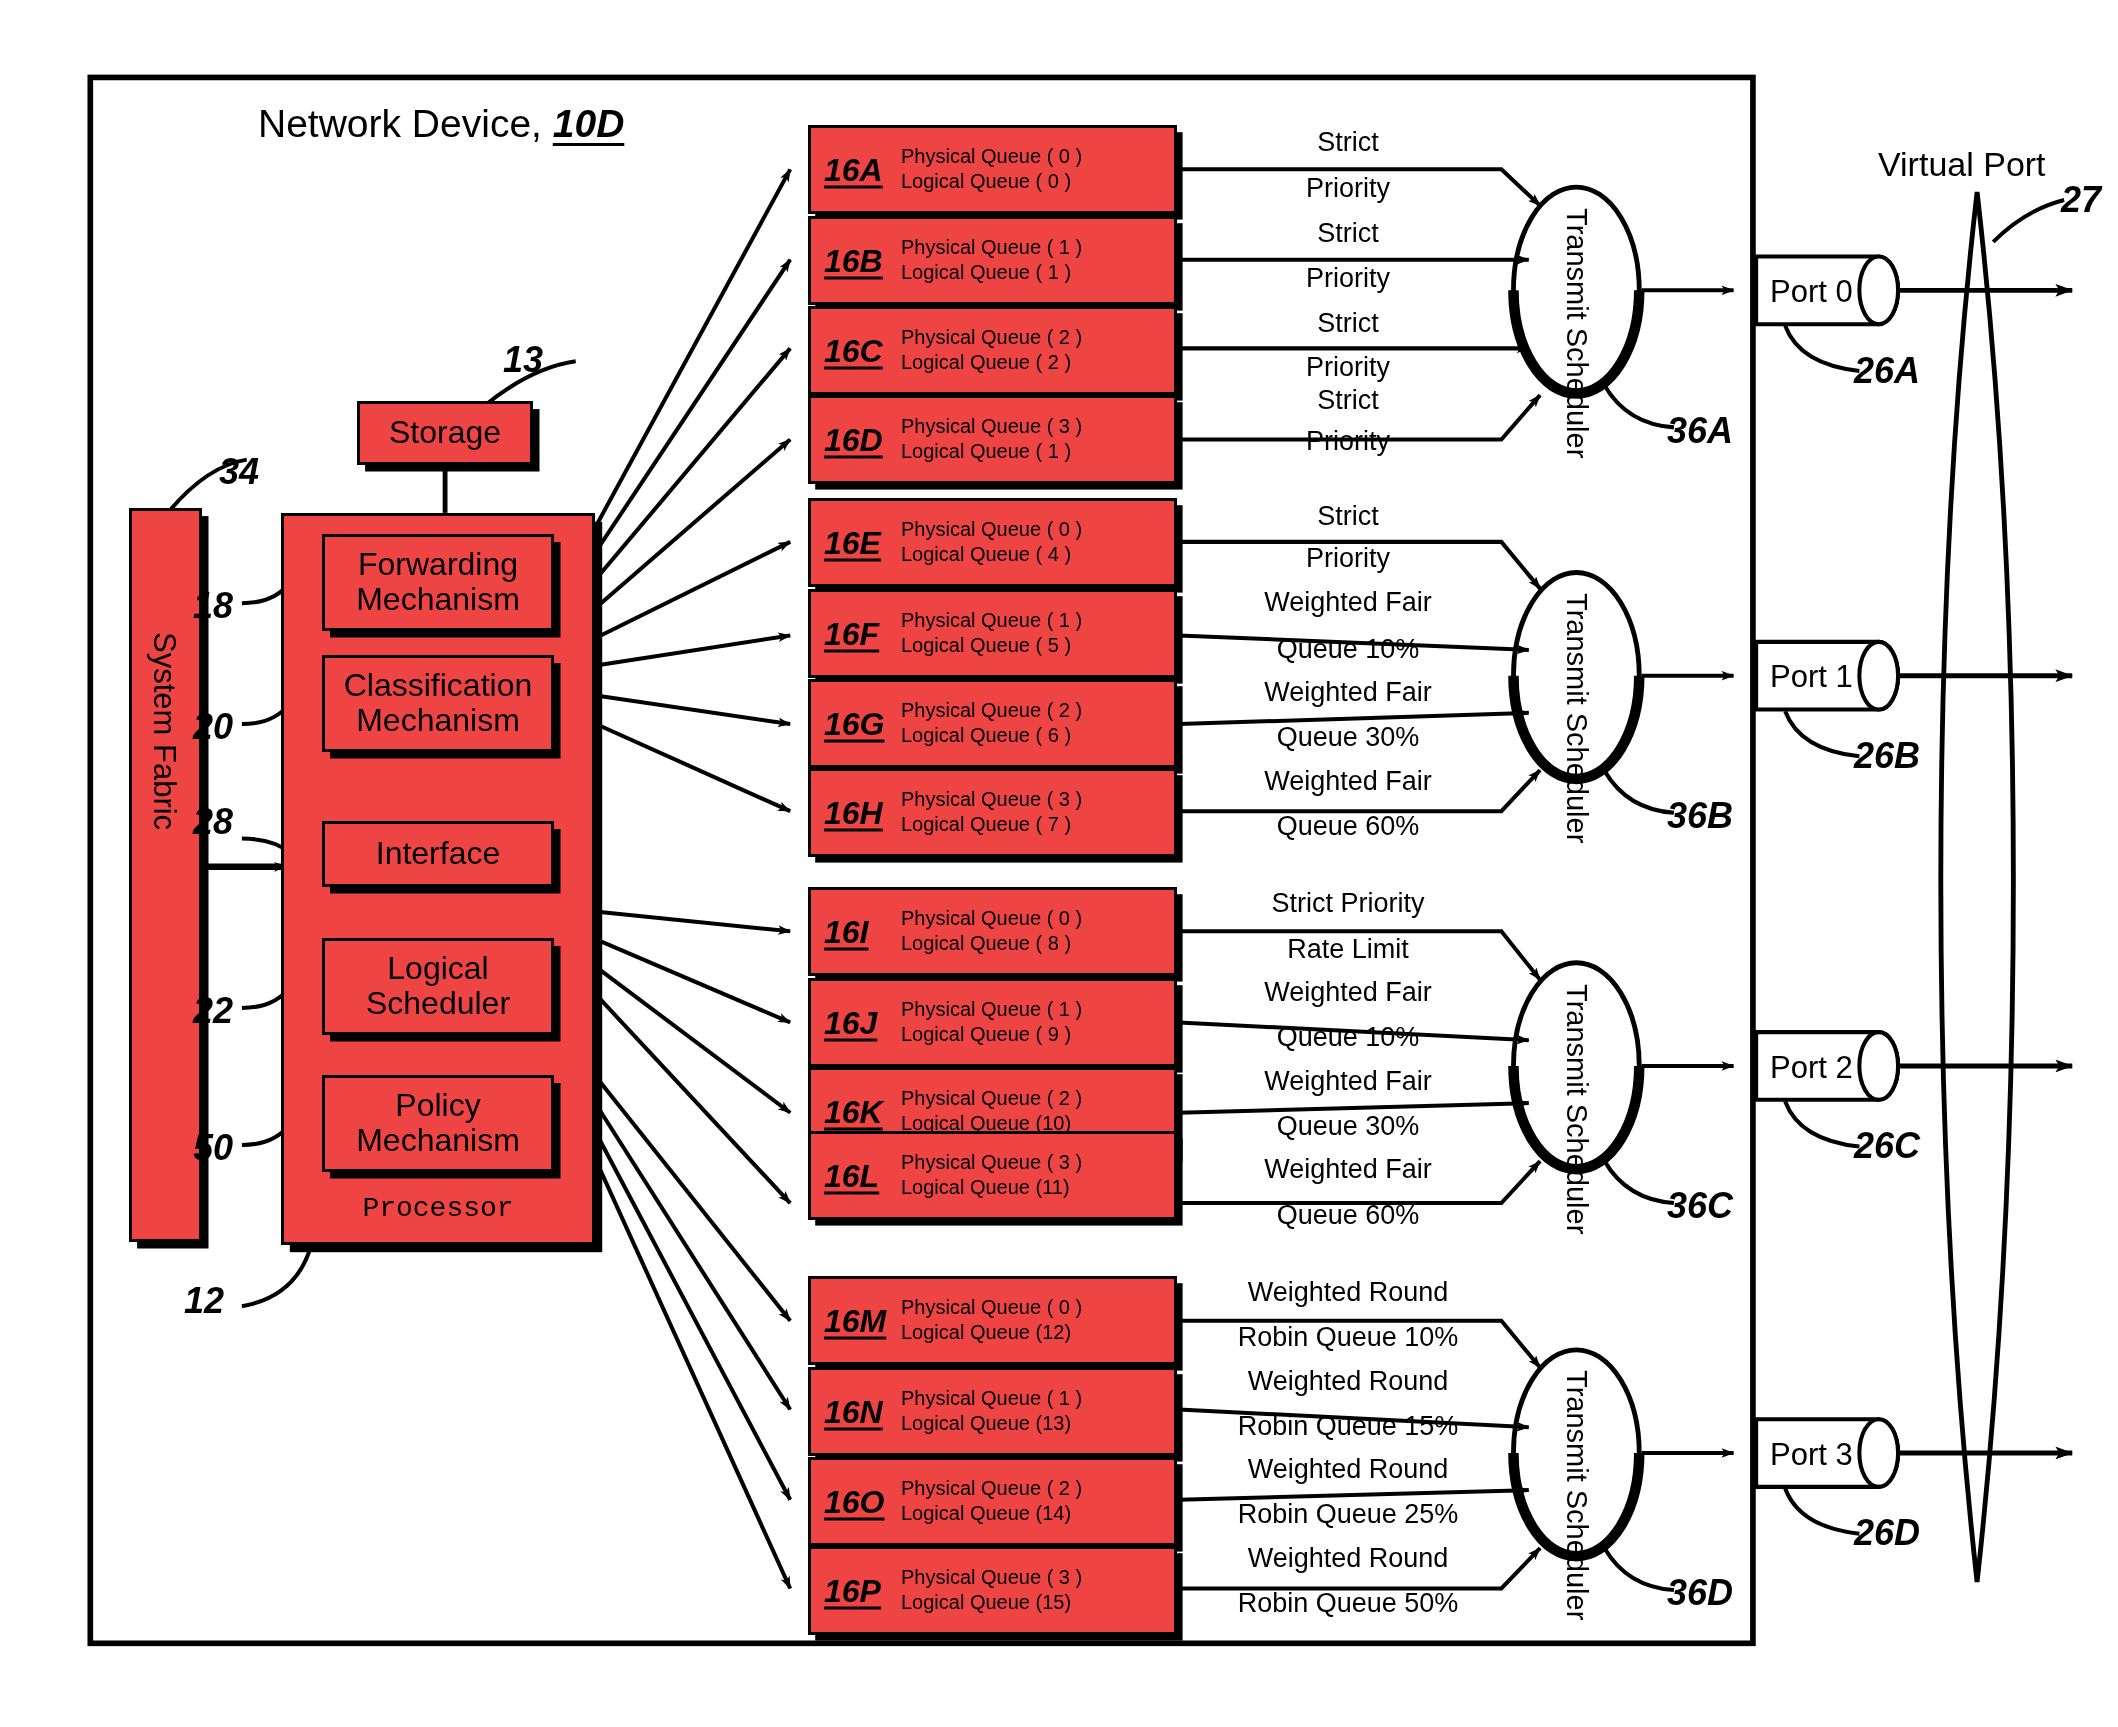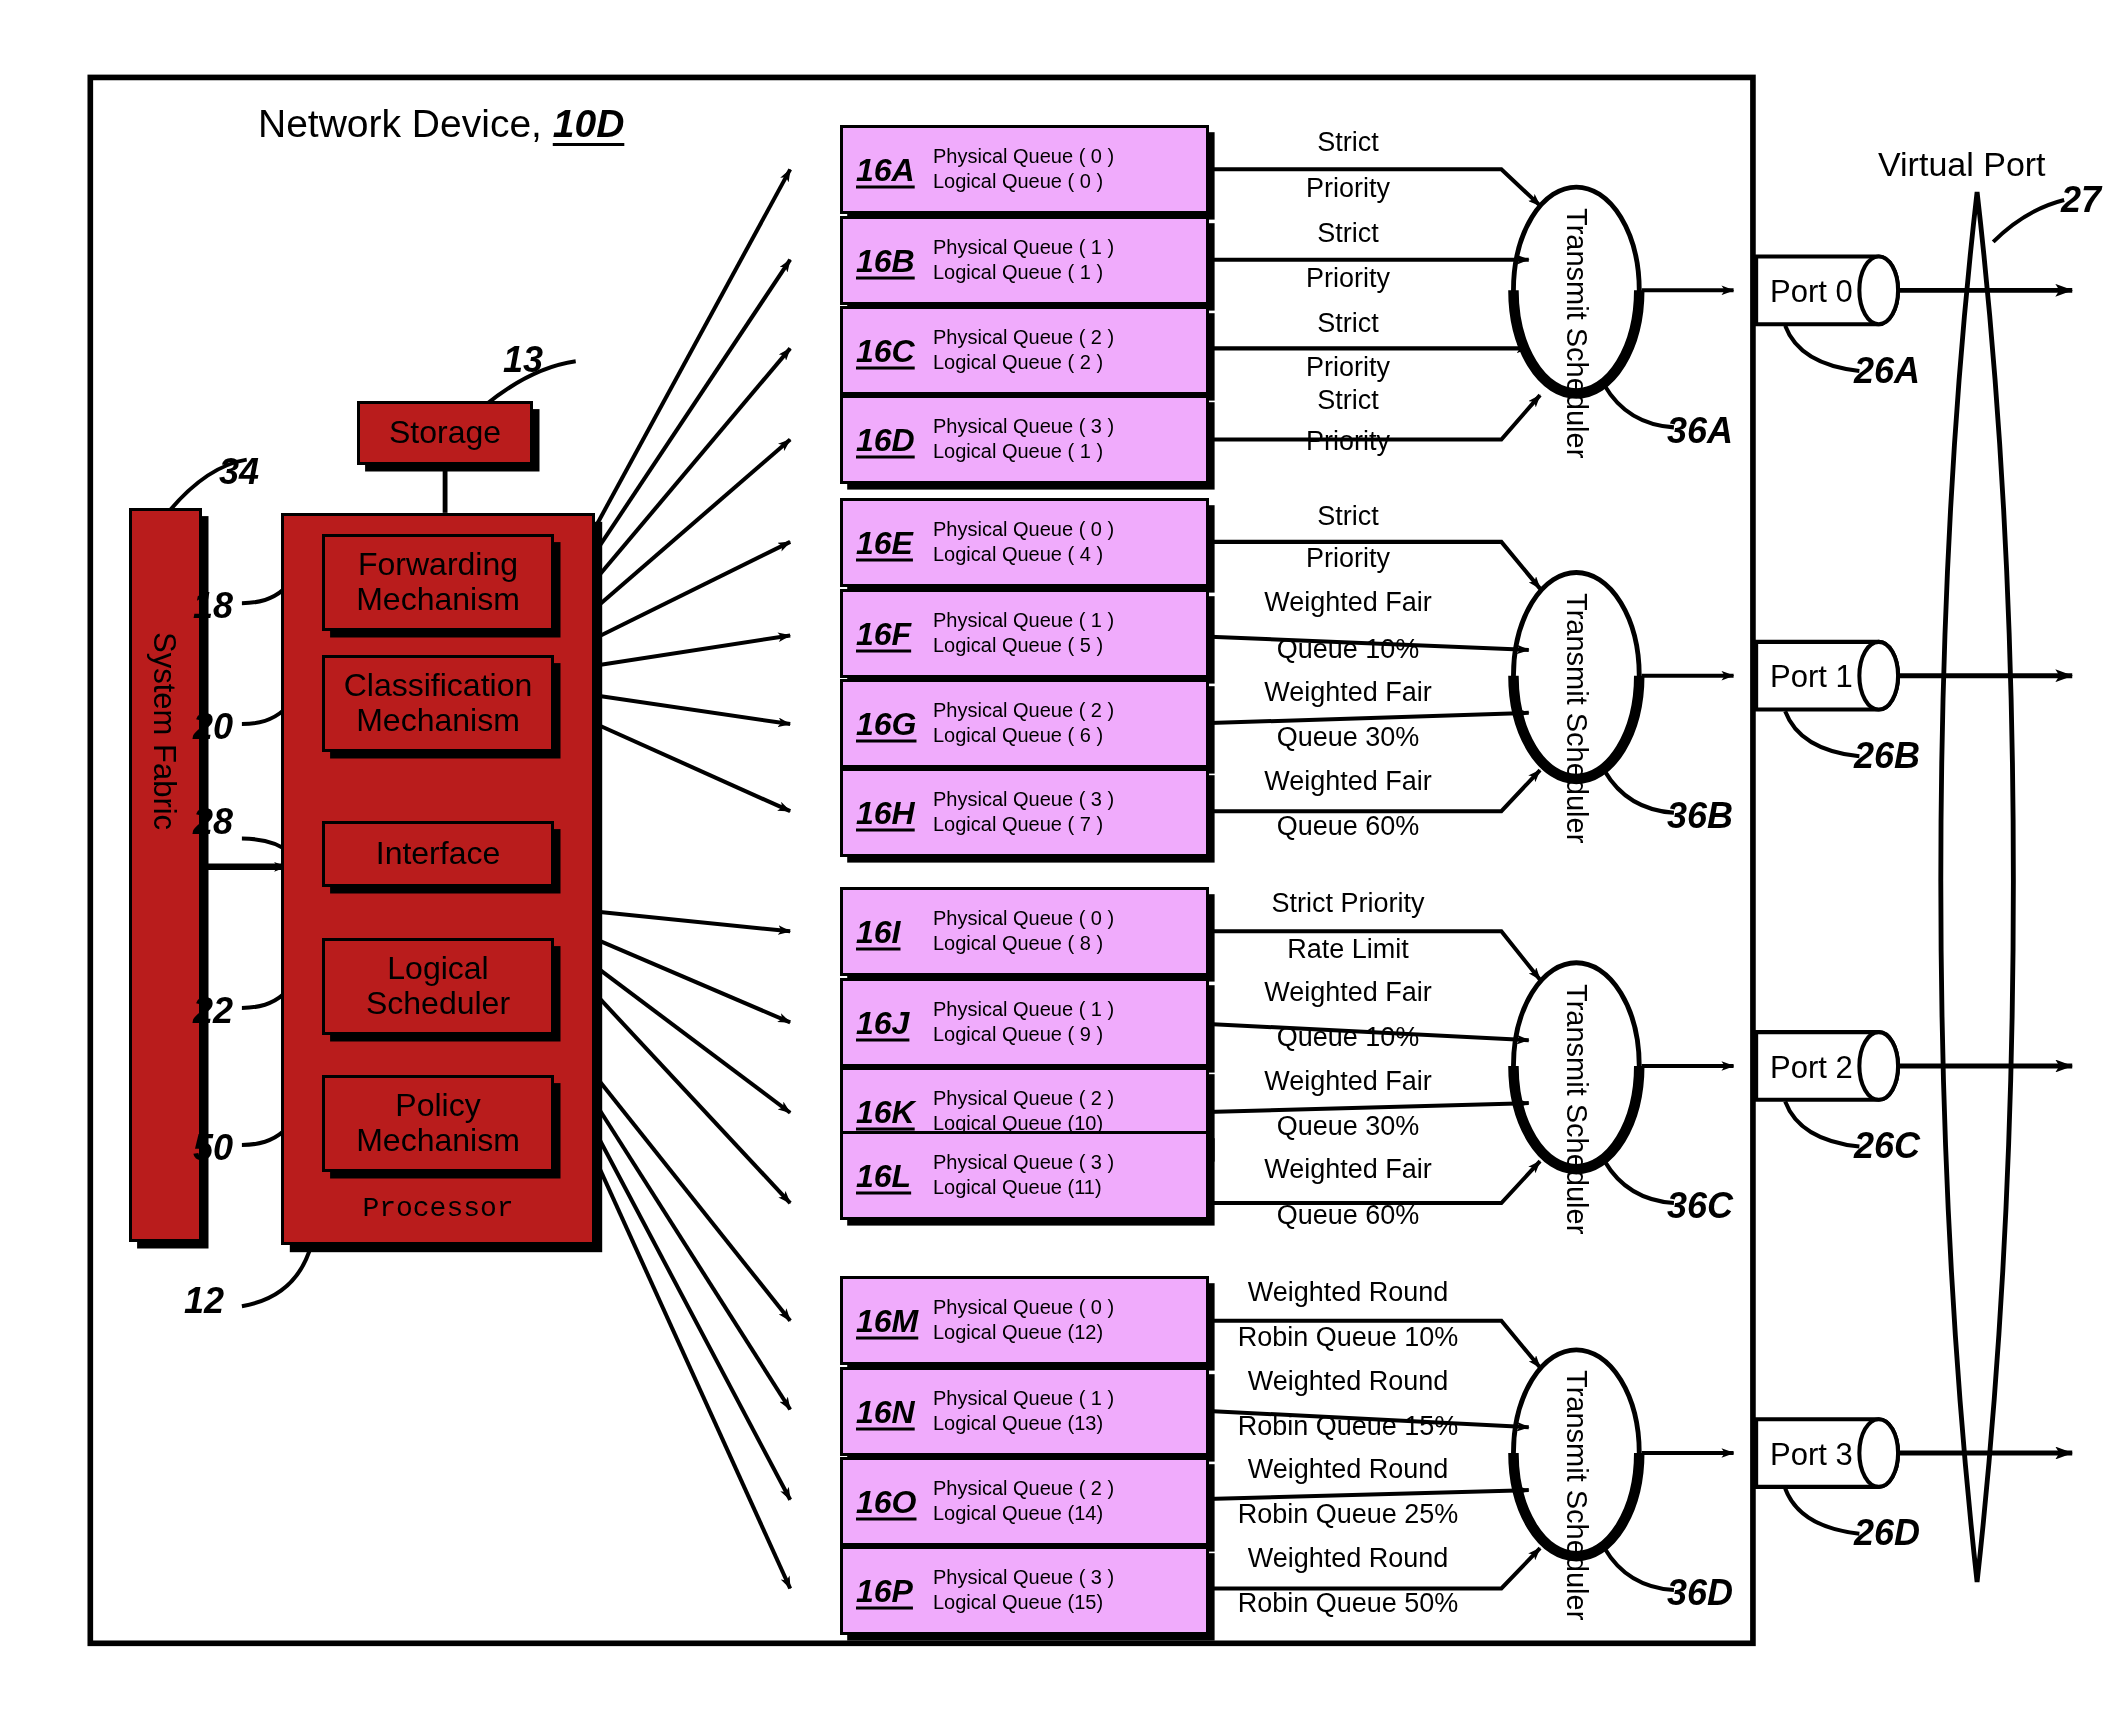--- a/index.html
+++ b/index.html
@@ -3,28 +3,28 @@
 <meta charset="utf-8">
 <style>
   html,body{margin:0;padding:0;background:#fff;}
   body{width:2119px;height:1728px;position:relative;
        font-family:"Liberation Sans", sans-serif;color:#000;
        -webkit-font-smoothing:antialiased;}
   .stage{position:absolute;left:0;top:0;width:2119px;height:1728px;overflow:hidden;}
   svg.layer{position:absolute;left:0;top:0;width:2119px;height:1728px;}
 
   
-  .box{position:absolute;border:3.2px solid #000;background:#b91c1c;box-sizing:border-box;
+  .box{position:absolute;border:3.2px solid #000;background:#ef4444;box-sizing:border-box;
        box-shadow:7.3px 7.3px 0 -0.8px #000;}
   .boxlabel{position:absolute;left:0;right:0;top:50%;transform:translateY(-50%);
             text-align:center;font-size:32px;line-height:1.12;}
 
   
-  .qbox{position:absolute;border:3.2px solid #000;background:#f0abfc;box-sizing:border-box;
-        box-shadow:6.4px 6.4px 0 -0.8px #000;margin-left:32px;}
+  .qbox{position:absolute;border:3.2px solid #000;background:#ef4444;box-sizing:border-box;
+        box-shadow:6.4px 6.4px 0 -0.8px #000;}
   .qref{position:absolute;left:13px;top:50%;transform:translateY(-50%);
         font-style:italic;font-weight:bold;font-size:32px;
         text-decoration:underline;text-underline-offset:4.8px;}
   .qlines{position:absolute;left:90px;right:6.4px;top:50%;transform:translateY(-50%);
           font-size:20px;line-height:1.28;}
 
   
   .ref{position:absolute;font-style:italic;font-weight:bold;font-size:36px;white-space:nowrap;}
 
   

